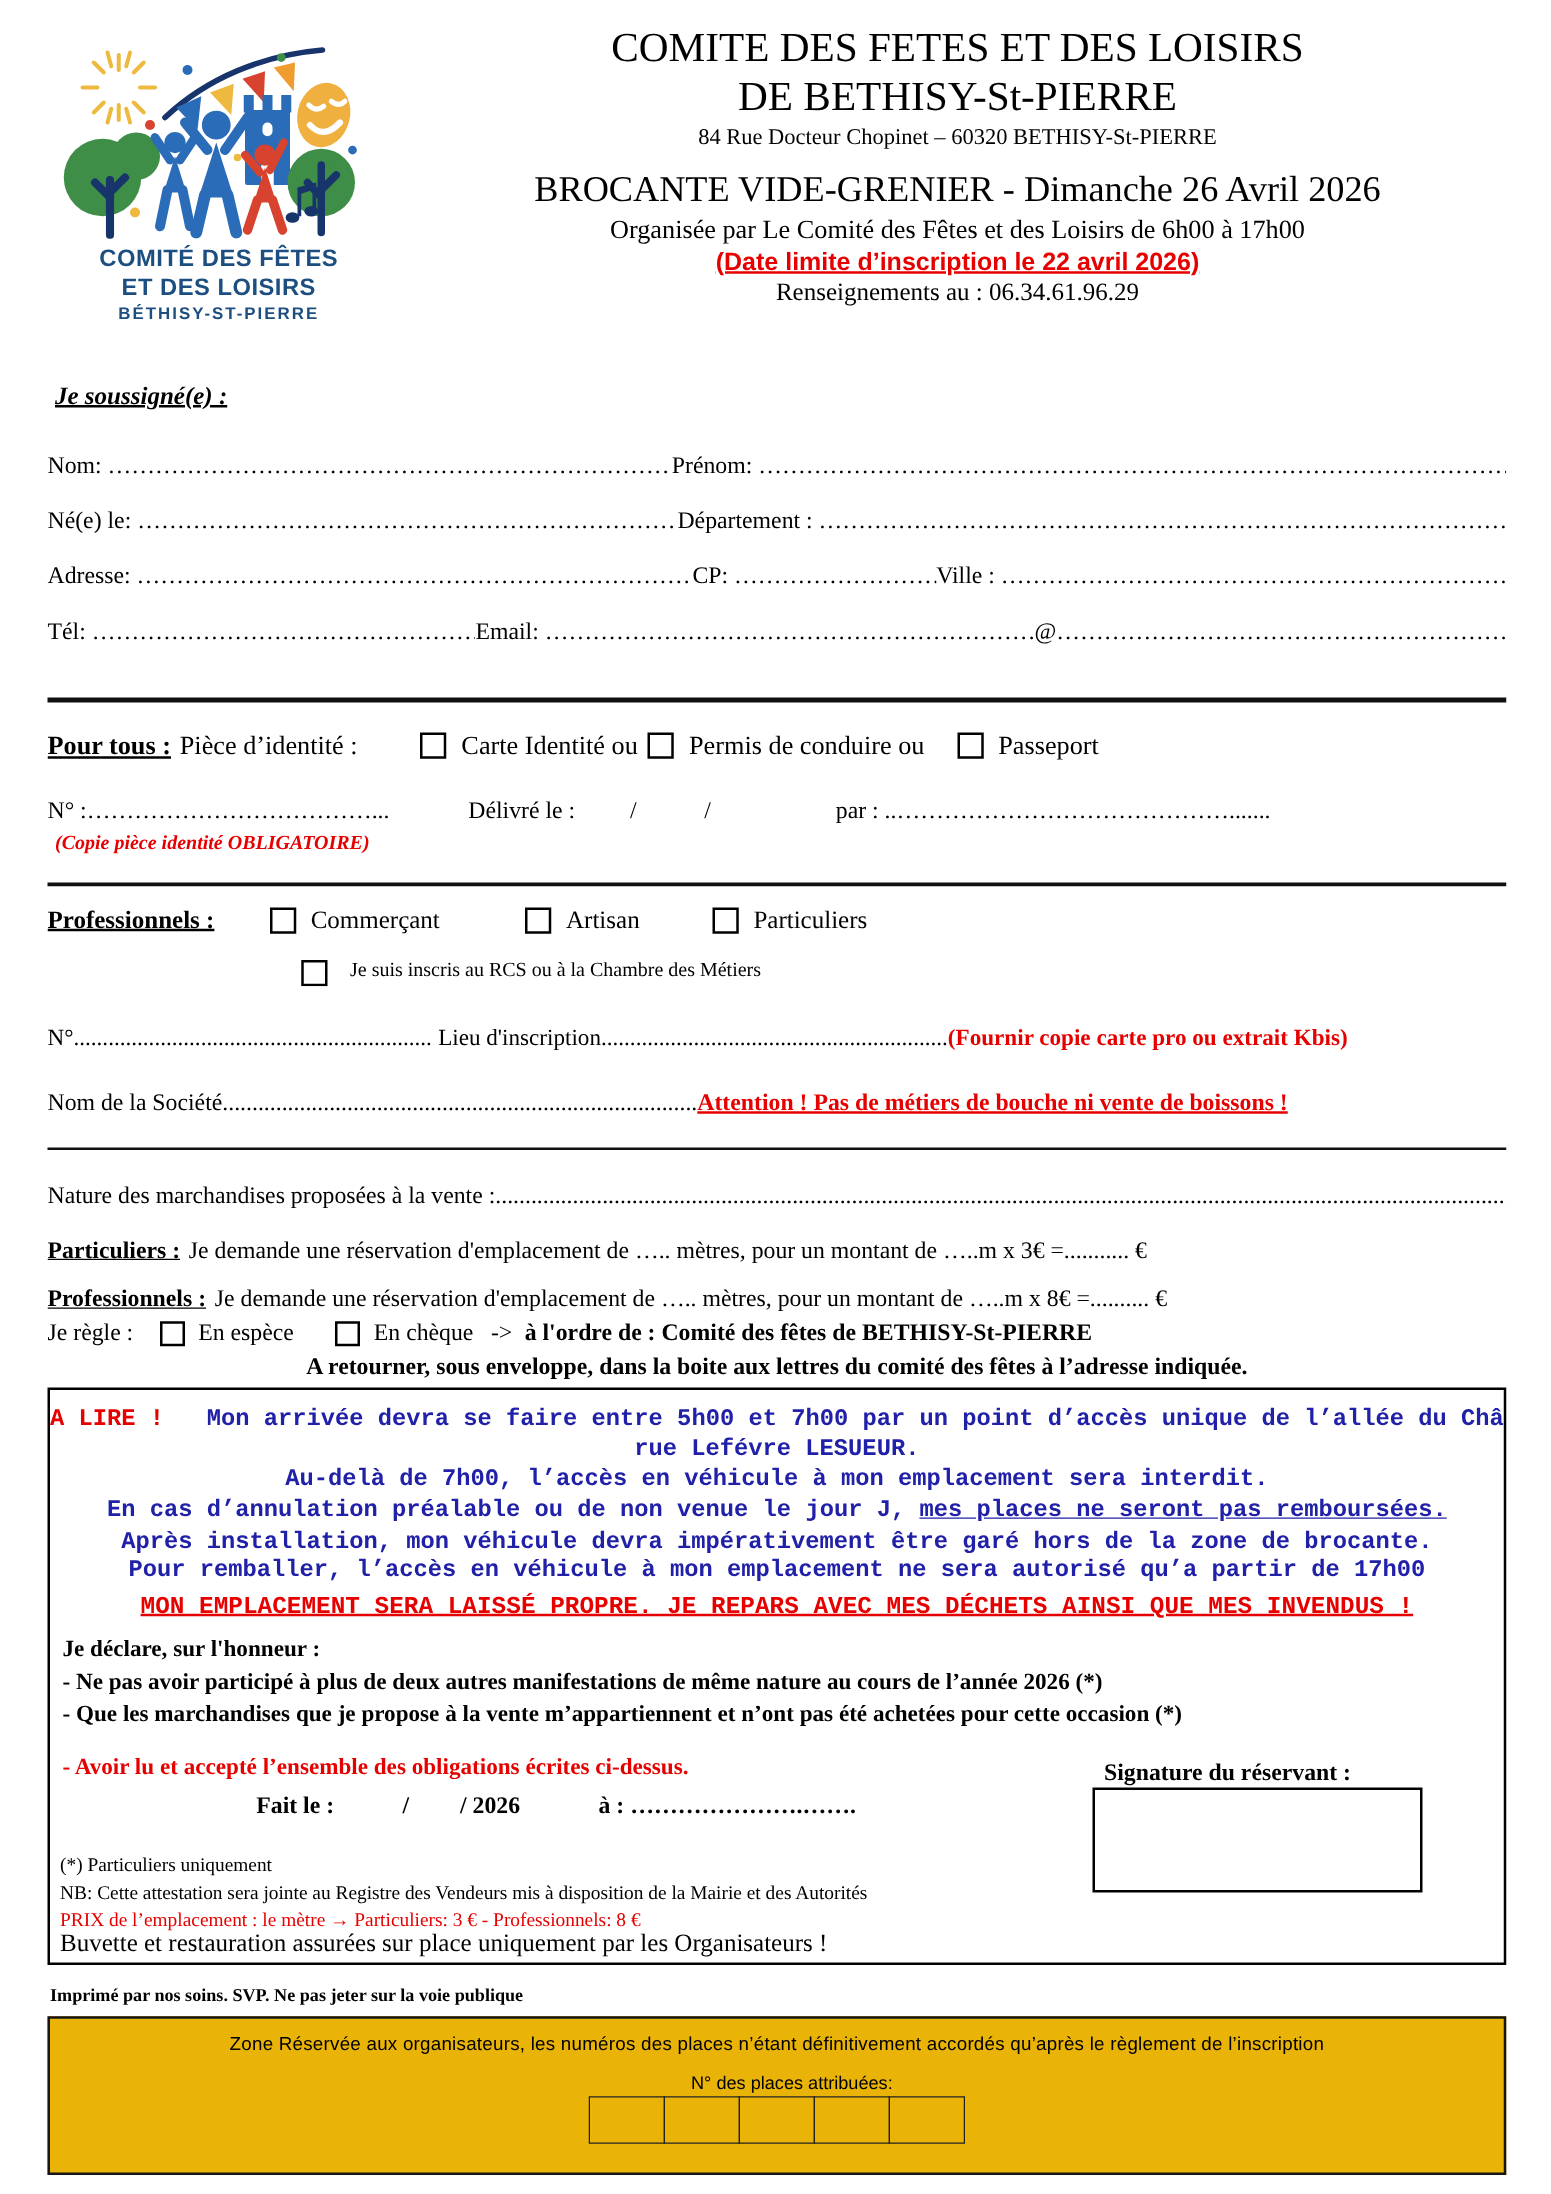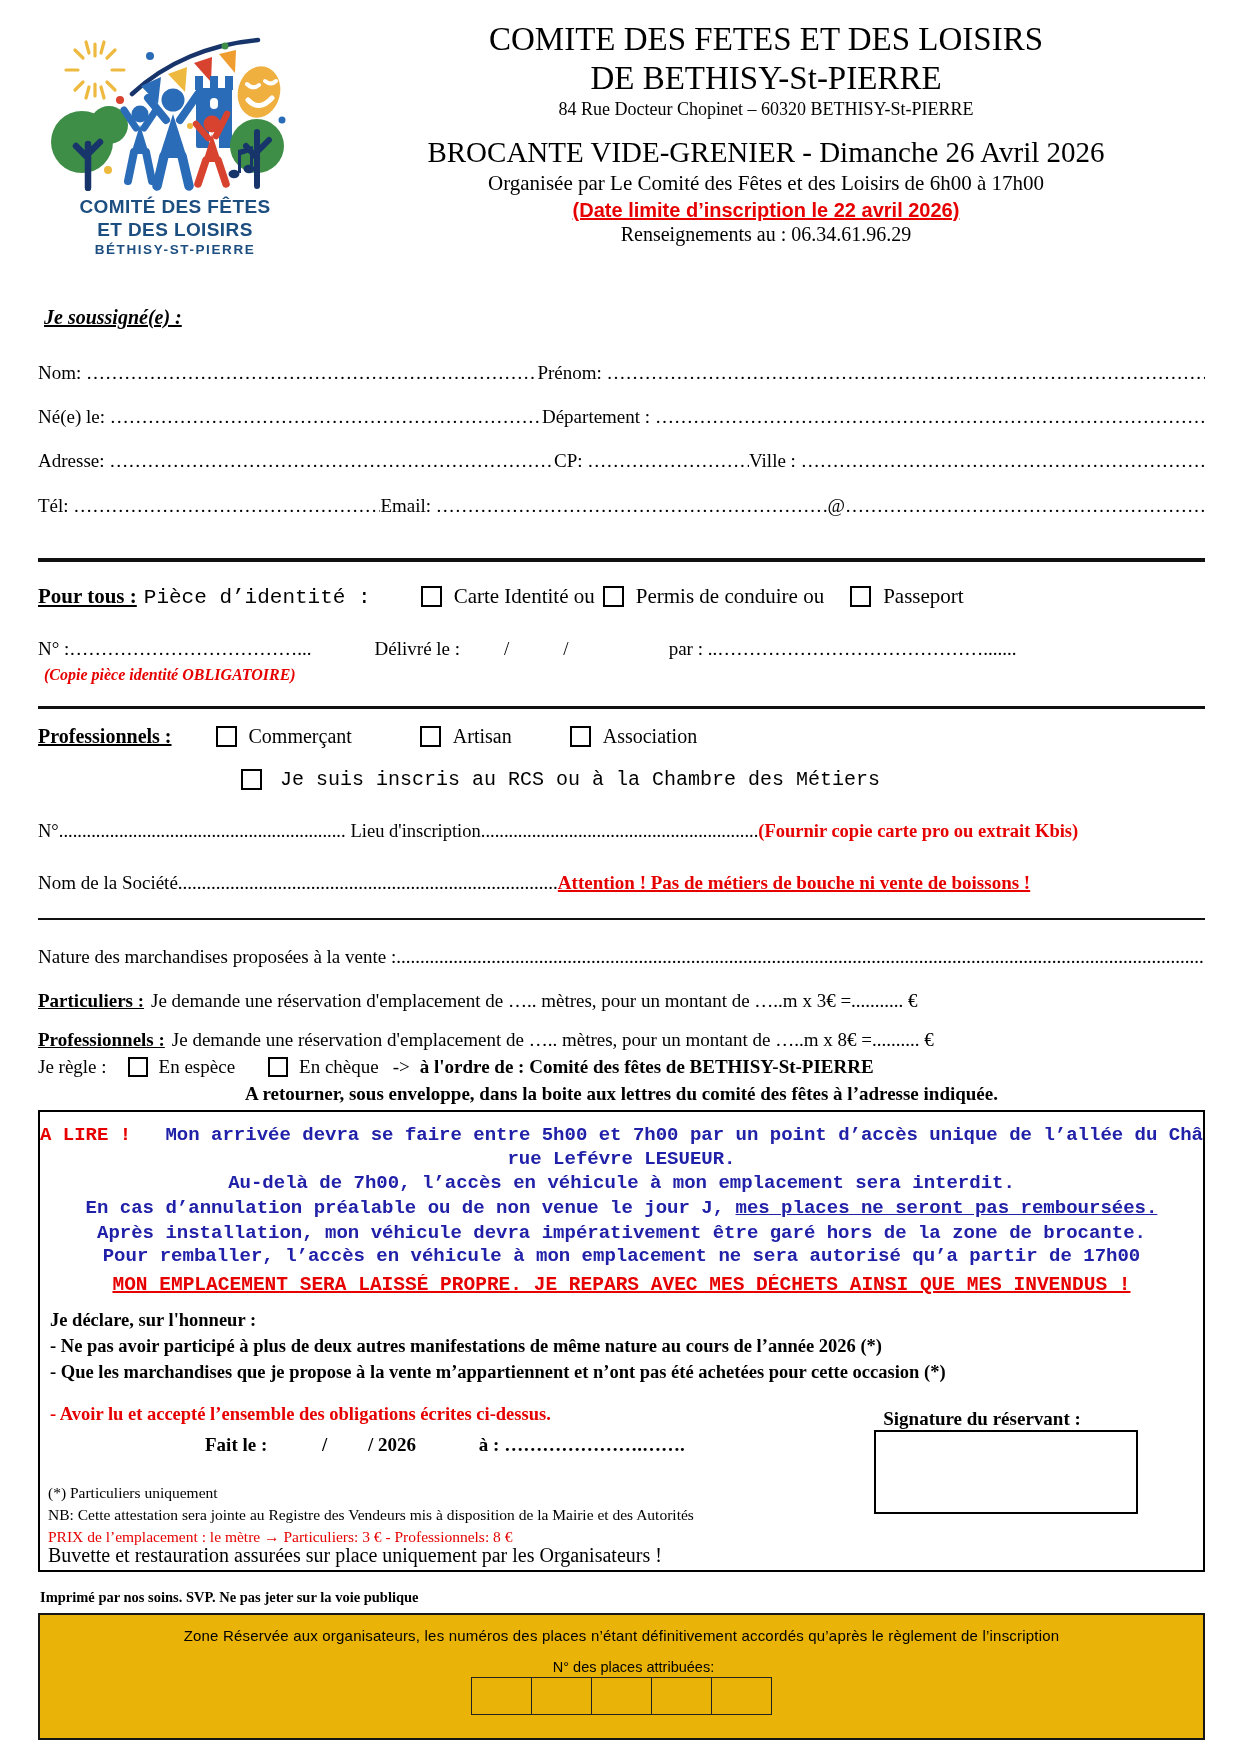--- a/index.html
+++ b/index.html
@@ -189,21 +189,21 @@
     <span>&nbsp;</span>
   <span class="dots" style="flex-grow:37;">………………………………………………………………………………………………………………………………………………………………………………………………</span>
   <span class="lbl">@</span>
   <span class="dots" style="flex-grow:34;">………………………………………………………………………………………………………………………………………………………………………………………………</span>
 </div>
 
 <div class="hr" style="top:558px;height:4px;"></div>
 
 <div class="r" style="top:584px;font-size:21px;">
   <span class="bu lbl">Pour tous :</span>
-  <span class="lbl" style="margin-left:7px;font-family:Liberation Mono, monospace;">Pièce d’identité :</span>
+  <span class="lbl" style="margin-left:7px;">Pièce d’identité :</span>
   <span class="cb" style="margin-left:50px;"></span>
   <span class="lbl" style="margin-left:12px;">Carte Identité ou</span>
   <span class="cb" style="margin-left:8px;"></span>
   <span class="lbl" style="margin-left:12px;">Permis de conduire ou</span>
   <span class="cb" style="margin-left:26px;"></span>
   <span class="lbl" style="margin-left:12px;">Passeport</span>
 </div>
 
 <div class="r" style="top:638px;">
   <span class="lbl">N° :………………………………...</span>
@@ -217,24 +217,24 @@
 
 <div class="hr" style="top:706px;height:3px;"></div>
 
 <div class="r" style="top:725px;font-size:20px;">
   <span class="bu lbl">Professionnels :</span>
   <span class="cb" style="margin-left:44px;"></span>
   <span class="lbl" style="margin-left:12px;">Commerçant</span>
   <span class="cb" style="margin-left:68px;"></span>
   <span class="lbl" style="margin-left:12px;">Artisan</span>
   <span class="cb" style="margin-left:58px;"></span>
-  <span class="lbl" style="margin-left:12px;">Association</span>
-</div>
-
-<div class="r" style="top:768px;font-size:20px;font-family:Liberation Mono, monospace;">
+  <span class="lbl" style="margin-left:12px;">Particuliers</span>
+</div>
+
+<div class="r" style="top:768px;font-size:16px;">
   <span class="cb" style="margin-left:203px;"></span>
   <span class="lbl" style="margin-left:18px;">Je suis inscris au RCS ou à la Chambre des Métiers</span>
 </div>
 
 <div class="r" style="top:821px;font-size:18.5px;">
   <span class="lbl">N°..............................................................</span>
   <span class="lbl" style="margin-left:5px;">Lieu d'inscription............................................................</span>
   <span class="lbl red b">(Fournir copie carte pro ou extrait Kbis)</span>
 </div>
 

